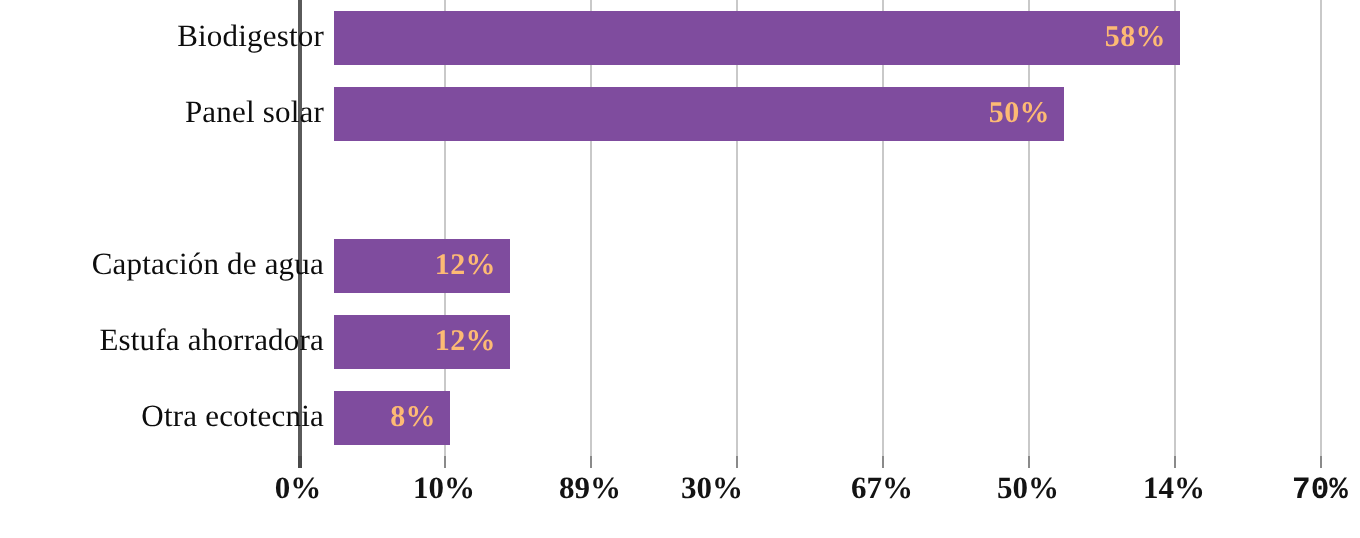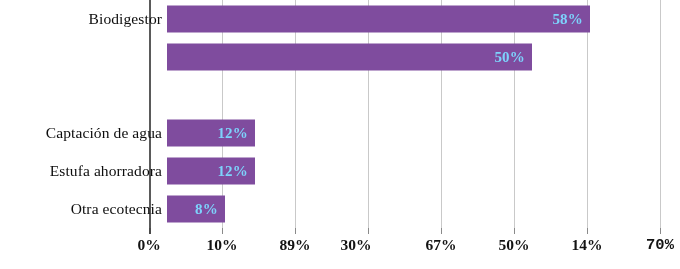--- a/index.html
+++ b/index.html
@@ -80,21 +80,21 @@
     transform: translateY(-50%);
     height: 27px;
     background: #7f4c9e;
     box-sizing: border-box;
   }
   .bar-value {
     position: absolute;
     right: 7px;
     top: 50%;
     transform: translateY(-50%);
-    color: #7dd3fc;
+    color: #fdba74;
     font-size: 15px;
     font-weight: bold;
     white-space: nowrap;
     letter-spacing: 0.2px;
   }
 
   
   .xlabels {
     position: absolute;
     left: 0;
@@ -140,20 +140,21 @@
   <div class="rows">
 
     <div class="row" style="top:0px;">
       <div class="cat-label">Biodigestor</div>
       <div class="bar" style="width:423px;">
         <span class="bar-value">58%</span>
       </div>
     </div>
 
     <div class="row" style="top:38px;">
+      <div class="cat-label">Panel solar</div>
       <div class="bar" style="width:365px;">
         <span class="bar-value">50%</span>
       </div>
     </div>
 
 
     <div class="row" style="top:114px;">
       <div class="cat-label">Captación de agua</div>
       <div class="bar" style="width:88px;">
         <span class="bar-value">12%</span>

